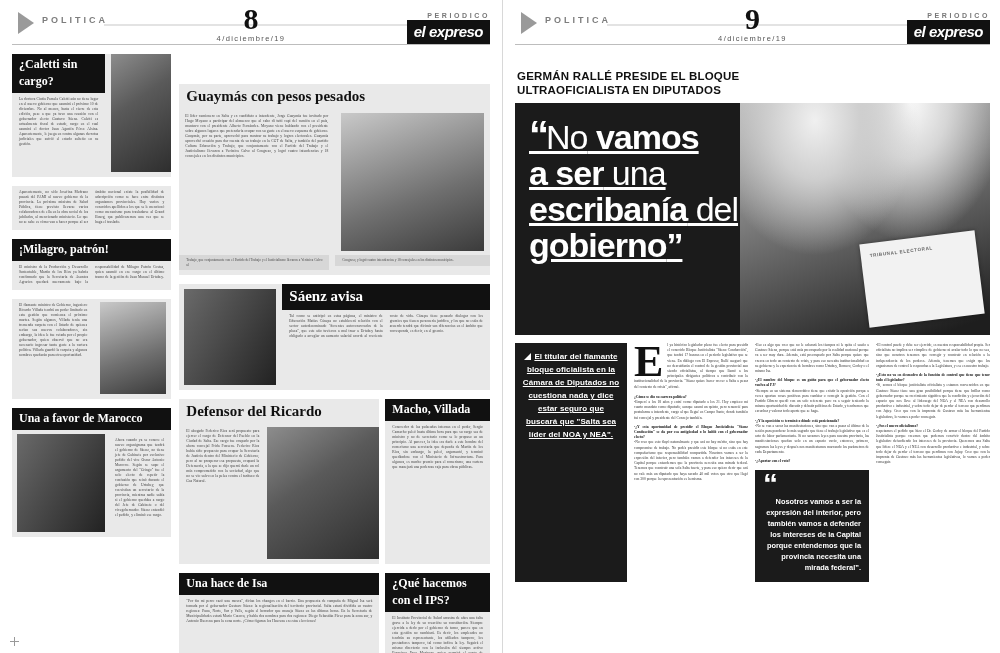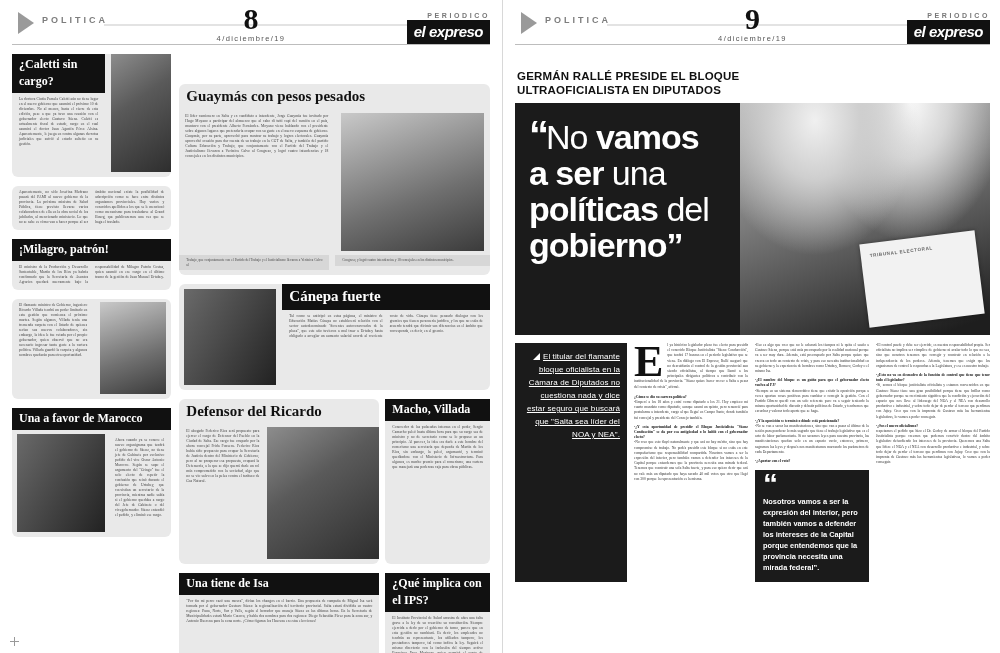--- a/index.html
+++ b/index.html
@@ -18,21 +18,21 @@
   .mh-date{position:absolute;left:50%;transform:translateX(-50%);top:24px;font-size:7.5px;letter-spacing:1.4px;color:#555;}
   .mh-logo{position:absolute;right:0;top:2px;text-align:right;}
   .mh-logo .p{font-size:7px;letter-spacing:2.6px;color:#777;font-weight:700;display:block;line-height:8px;}
   .mh-logo .brand{display:inline-block;background:#111;color:#fff;font-size:15px;font-weight:800;letter-spacing:-0.5px;padding:1px 5px 2px 5px;border:2px solid #111;font-style:italic;font-family:"Liberation Sans",sans-serif;}
 
   
   .lead-col{display:flex;gap:8px;margin-top:9px;}
   .col{box-sizing:border-box;}
   .col-a{width:160px;}
 
-  .block{background:#e9e9e9;margin-bottom:9px;padding:0 0 5px 0;border-radius:6px;}
+  .block{background:#e9e9e9;margin-bottom:9px;padding:0 0 5px 0;}
   .hdl{background:#111;color:#fff;font-family:"Liberation Serif",serif;font-weight:700;font-size:13.5px;line-height:19px;padding:2px 7px 3px 7px;display:block;}
   .hdl.plain{background:transparent;color:#111;}
   .hdl.sm{font-size:12px;line-height:17px;}
   .hdl.lg{font-size:15px;line-height:21px;}
 
   .body-txt{font-size:3.6px;line-height:5.0px;text-align:justify;color:#3a3a3a;padding:4px 7px 0 7px;font-family:"Liberation Serif",serif;letter-spacing:.1px;}
   .body-txt.c2{column-count:2;column-gap:7px;}
   .cap{font-size:3.4px;line-height:4.6px;color:#4a4a4a;padding:3px 7px;background:#d7d7d7;font-family:"Liberation Serif",serif;text-align:justify;}
 
   .photo{background:linear-gradient(145deg,#8d8d8d 0%,#5a5a5a 40%,#2e2e2e 100%);display:block;}
@@ -44,38 +44,38 @@
 
   
   .kicker{font-size:11.5px;font-weight:700;line-height:14px;letter-spacing:.2px;color:#111;text-transform:uppercase;max-width:290px;margin:24px 0 6px 2px;}
   .hero{position:relative;height:232px;background:#1b1b1b;overflow:hidden;}
   .hero-photo{position:absolute;right:0;top:-46px;width:250px;height:290px;background:
      radial-gradient(ellipse at 30% 22%,#f0f0f0 0%,#cfcfcf 18%,transparent 42%),
      radial-gradient(ellipse at 68% 16%,#fafafa 0%,#d6d6d6 16%,transparent 40%),
      linear-gradient(160deg,#c7c7c7,#7b7b7b 45%,#1e1e1e 92%);}
   .hero-paper{position:absolute;right:10px;bottom:14px;width:116px;height:84px;background:#f2f2f2;transform:rotate(-7deg);box-shadow:0 0 4px rgba(0,0,0,.4);}
   .hero-paper span{display:block;font-size:4.6px;letter-spacing:.6px;color:#666;padding:9px 0 0 9px;line-height:8px;font-weight:700;}
-  .hero-title{position:relative;z-index:3;color:#fff;font-family:"Liberation Sans",sans-serif;font-weight:800;font-size:34px;line-height:36px;padding:14px 0 0 14px;max-width:330px;letter-spacing:-1px;}
+  .hero-title{position:relative;z-index:3;color:#fff;font-family:"Liberation Sans",sans-serif;font-weight:800;font-size:34px;line-height:36px;padding:14px 0 0 14px;max-width:330px;letter-spacing:-1px;text-decoration:underline;}
   .hero-title .lt{font-weight:400;}
   .hero-title .qm{font-size:40px;font-weight:800;letter-spacing:-3px;}
 
   .r-body{display:flex;gap:7px;margin-top:8px;}
   .r-intro{width:112px;background:#1b1b1b;color:#fff;padding:7px 7px 9px 7px;box-sizing:border-box;}
   .r-intro .tri{width:0;height:0;border-left:7px solid transparent;border-bottom:7px solid #fff;display:inline-block;margin-right:3px;vertical-align:-1px;}
-  .r-intro p{margin:0;font-size:8px;line-height:13px;text-align:right;font-weight:400;text-decoration:underline;letter-spacing:.1px;}
+  .r-intro p{margin:0;font-size:8px;line-height:13px;text-align:center;font-weight:700;text-decoration:underline;letter-spacing:.1px;}
   .r-cols{flex:1;display:flex;gap:7px;}
   .rcol{flex:1;}
   .rtxt{font-size:3.7px;line-height:5.2px;text-align:justify;color:#333;font-family:"Liberation Serif",serif;}
   .dropcap{float:left;font-family:"Liberation Serif",serif;font-size:44px;line-height:34px;font-weight:700;padding:2px 4px 0 0;color:#111;}
   .q{display:block;font-weight:700;color:#111;margin-top:4px;}
   .a{display:block;margin-bottom:3px;}
 
   .pullquote{background:#1b1b1b;color:#fff;padding:6px 8px 9px 8px;margin-top:6px;}
   .pullquote .marks{font-size:30px;font-weight:800;line-height:16px;display:block;letter-spacing:-2px;}
-  .pullquote p{margin:4px 0 0 0;font-size:7.4px;line-height:11px;font-weight:700;}
+  .pullquote p{margin:4px 0 0 0;font-size:7.4px;line-height:11px;font-weight:700;text-align:right;}
 
   .hairline{height:1px;background:#9e9e9e;margin:6px 0;}
   .crop{position:absolute;left:10px;bottom:7px;width:9px;height:9px;}
   .crop:before{content:"";position:absolute;left:4px;top:0;width:1px;height:9px;background:#999;}
   .crop:after{content:"";position:absolute;left:0;top:4px;width:9px;height:1px;background:#999;}
 </style>
 </head>
 <body>
 
 <div class="spread">
@@ -157,21 +157,21 @@
             <div class="flex1">
                 <div class="cap">Congreso, y logró cuatro intendencias y 18 concejales en los distintos municipios.</div>
               </div>
           </div>
         </div>
 
         <div class="block">
           <div class="row">
             <div class="photo dk" style="width:92px;height:96px;margin:5px 0 0 5px;"></div>
             <div class="flex1" style="min-width:0;">
-              <div class="hdl lg">Cánepa fuerte</div>
+              <div class="hdl lg">Sáenz avisa</div>
               <div class="body-txt c2">Tal como se anticipó en estas páginas, el ministro de Educación Matías Cánepa no establecerá relación con el sector autodenominado "docentes autoconvocados de la plaza", que este año tuvieron a mal traer a Urtubey hasta obligarlo a arreglar un aumento salarial acorde al creciente costo de vida. Cánepa tiene pensado dialogar con los gremios que tienen personería jurídica, y los que no estén de acuerdo tendrá que dirimir sus diferencias en el ámbito que corresponda, es decir, en el gremio.</div>
             </div>
           </div>
         </div>
 
         <div class="row">
           <div class="block" style="width:200px;">
             <div class="hdl lg plain">Defensor del Ricardo</div>
             <div class="row">
               <div style="width:82px;">
@@ -183,25 +183,25 @@
             </div>
           </div>
           <div class="block flex1">
             <div class="hdl sm">Macho, Villada</div>
             <div class="body-txt">Conocedor de las pulseadas internas en el poder, Sergio Camacho peleó hasta última hora para que su cargo sea de ministro y no de secretario como se lo propuso en un principio. Al parecer, la idea era darle a este hombre del romerismo una secretaría que dependa de Martín de los Ríos, sin embargo, la peleó, argumentó, y terminó quedándose con el Ministerio de Infraestructura. Para algunos, es mucho premio para el romerismo, una cartera que manejará una poderosa caja para obras públicas.</div>
           </div>
         </div>
 
         <div class="row">
           <div class="block" style="width:200px;">
-            <div class="hdl sm">Una tiene de Isa</div>
+            <div class="hdl sm">Una hace de Isa</div>
             <div class="body-txt">"Por fin mi perro cazó una mosca", dirían los changos en el barrio. Una propuesta de campaña de Miguel Isa será tomada por el gobernador Gustavo Sáenz: la regionalización del territorio provincial. Salta estará dividida en cuatro regiones: Puna, Norte, Sur y Valle, según el borrador que maneja Sáenz en las últimas horas. En la Secretaría de Municipalidades estará Mario Cuenca, y habla dos nombres para dos regiones: Diego Sebastián Pérez para la zona sur, y Antonio Huerena para la zona norte. ¡Cómo figuran los Huerena en estas elecciones!</div>
           </div>
           <div class="block flex1">
-            <div class="hdl sm">¿Qué implica con el IPS?</div>
+            <div class="hdl sm">¿Qué hacemos con el IPS?</div>
             <div class="body-txt">El Instituto Provincial de Salud arrastra de años una falta grave a la ley de su creación: su constitución. Siempre ejercida a dedo por el gobierno de turno, parece que en esta gestión no cambiará. Es decir, los empleados no tendrán su representante, los afiliados tampoco, los prestadores tampoco, tal como indica la ley. Seguirá el mismo directorio con la inclusión del siempre activo Francisco Paco Marinaro, quien asumirá el cargo de auditor.</div>
           </div>
         </div>
 
       </div>
     </div>
 
     <div class="hairline"></div>
     <div class="crop"></div>
   </div>
@@ -223,21 +223,21 @@
     <div class="kicker">GERMÁN RALLÉ PRESIDE EL BLOQUE ULTRAOFICIALISTA EN DIPUTADOS</div>
 
     <div class="hero">
       <div class="hero-photo"></div>
       <div class="hero-paper">
         <span>TRIBUNAL ELECTORAL</span>
       </div>
       <div class="hero-title">
         <div><span class="qm">“</span><span class="lt">No</span><span> vamos</span></div>
         <div><span>a ser</span><span class="lt"> una</span></div>
-        <div><span>políticas</span><span class="lt"> del</span></div>
+        <div><span>escribanía</span><span class="lt"> del</span></div>
         <div><span>gobierno</span><span>”</span></div>
       </div>
     </div>
 
     <div class="r-body">
 
       <div class="r-intro">
         <p><span class="tri"></span><span>El titular del flamante bloque oficialista en la Cámara de Diputados no cuestiona nada y dice estar seguro que buscará que "Salta sea líder del NOA y NEA".</span></p>
       </div>
 

